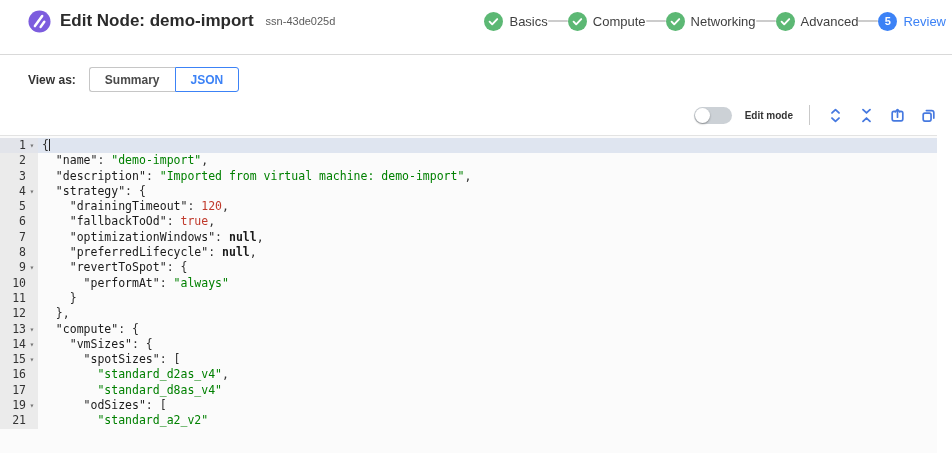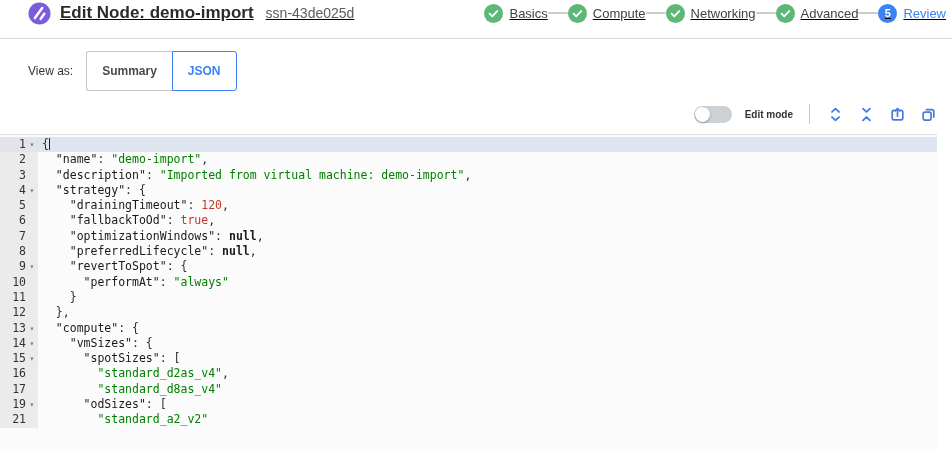--- a/index.html
+++ b/index.html
@@ -1,38 +1,38 @@
 <!DOCTYPE html>
 <html><head>
 <meta charset="utf-8">
 <style>
   * { box-sizing: border-box; margin: 0; padding: 0; }
   html, body { width: 952px; height: 474px; overflow: hidden; background: #fff;
     font-family: "Liberation Sans", sans-serif; }
 
   
-  .header { display: flex; align-items: center; height: 39px;
-    padding: 0 6px 12px 28px; border-bottom: 1px solid #d9d9d9; white-space: nowrap; text-decoration: underline; }
+  .header { display: flex; align-items: center; height: 55px;
+    padding: 0 6px 12px 28px; border-bottom: 1px solid #d9d9d9; white-space: nowrap; }
   .logo { width: 23px; height: 23px; flex: none; margin-right: 9px; }
   .title { font-size: 17px; font-weight: 700; color: #2b2b2b; }
-  .subtitle { font-size: 14px; color: #5c5c5c; margin-left: 12px; }
+  .subtitle { font-size: 11px; color: #5c5c5c; margin-left: 12px; }
 
   .stepper { margin-left: auto; display: flex; align-items: center; }
   .step { display: flex; align-items: center; gap: 6px; font-size: 13px; color: #3f3f3f; cursor: pointer; }
   .step-circle { width: 19px; height: 19px; flex: none; }
   .step-num { width: 19px; height: 19px; border-radius: 50%; background: #3c82f6; color: #fff;
     font-size: 11px; font-weight: 700; display: flex; align-items: center; justify-content: center; flex: none; }
   .step.active .step-label { color: #3c82f6; }
   .dash { width: 20px; height: 2px; background: #cccccc; border-radius: 1px; flex: none; }
 
   
   .viewas-row { display: flex; align-items: center; gap: 13px; margin: 12px 0 0 28px; }
-  .viewas-label { font-size: 12px; font-weight: 400; color: #333; }
+  .viewas-label { font-size: 12px; font-weight: 700; color: #333; }
   .seg-group { display: flex; }
-  .seg-btn { height: 40px; padding: 0 15px; font-size: 12px; font-weight: 700;
+  .seg-btn { height: 25px; padding: 0 15px; font-size: 12px; font-weight: 700;
     background: #fff; display: flex; align-items: center; cursor: pointer;
     font-family: "Liberation Sans", sans-serif; }
   .seg-btn.first { border: 1px solid #c6c6c6; border-right: none; border-radius: 3px 0 0 3px; color: #4a4a4a; }
   .seg-btn.selected { border: 1px solid #3c82f6; border-radius: 0 3px 3px 0; color: #3c82f6; }
 
   
   .toolbar-row { display: flex; align-items: center; justify-content: flex-end;
     gap: 13px; margin: 10px 15px 0 0; height: 26px; }
   .toggle { width: 38px; height: 17px; border-radius: 9px; background: #ccd1d6;
     position: relative; cursor: pointer; flex: none; }

